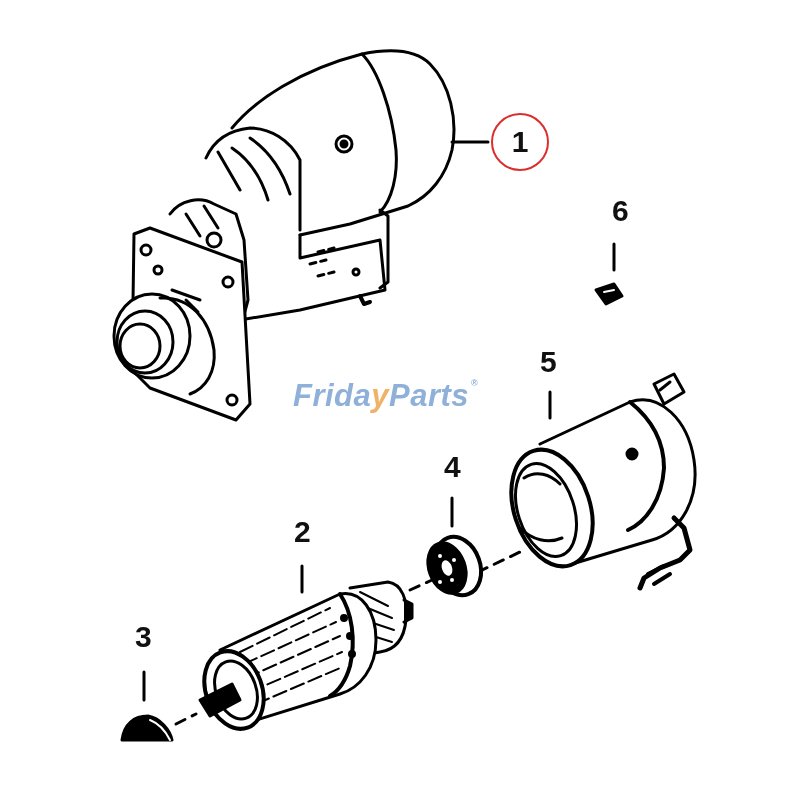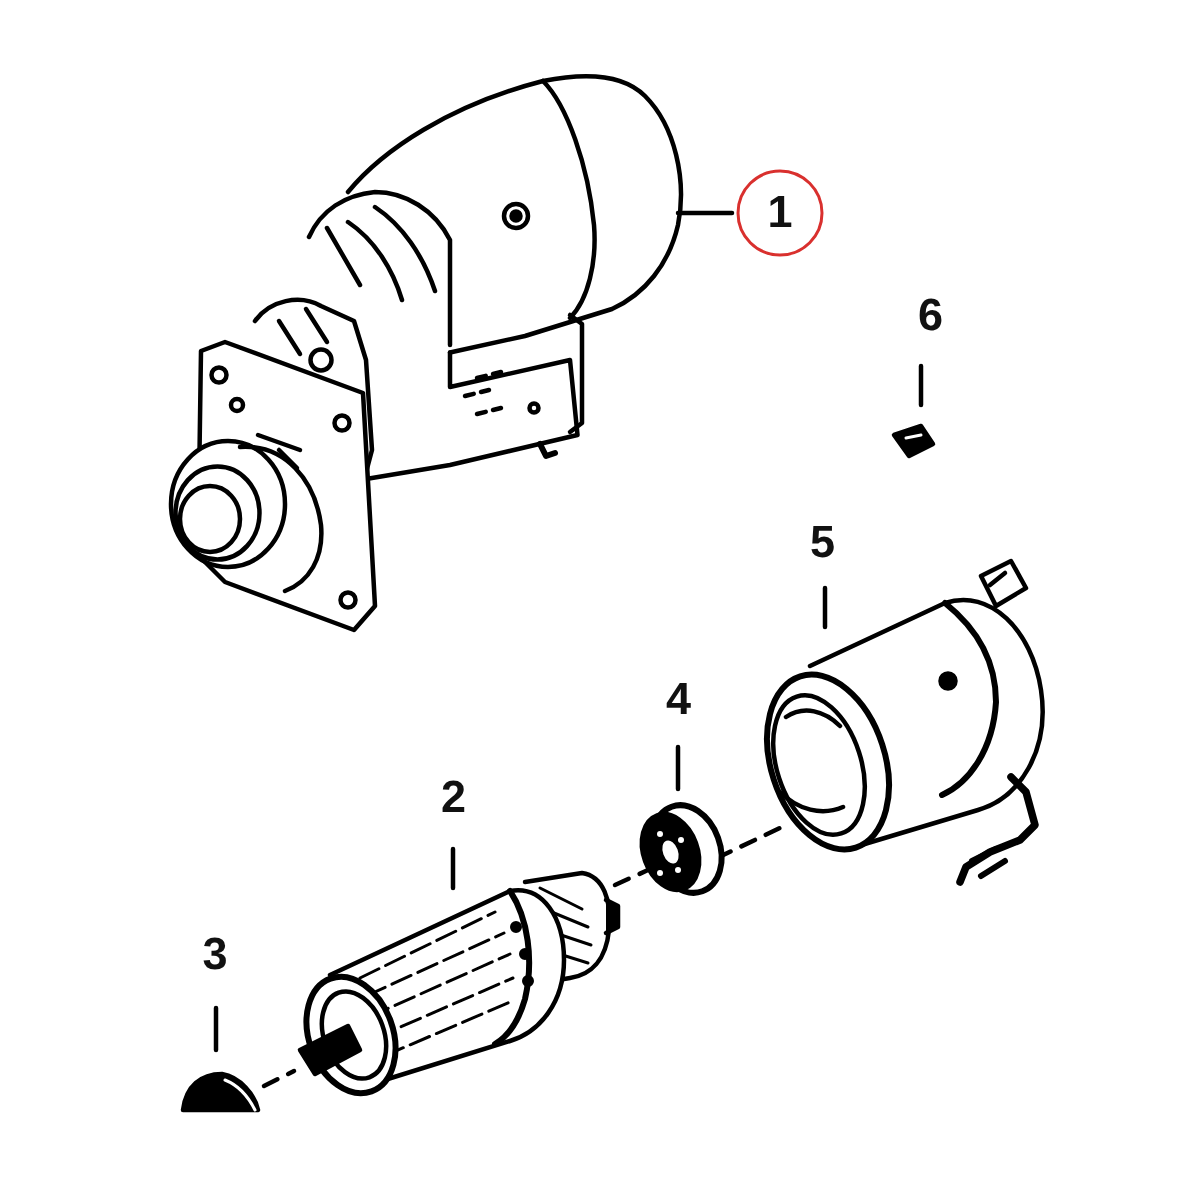--- a/index.html
+++ b/index.html
@@ -127,13 +127,16 @@
   <div class="callout-circle" style="left:491px; top:113px;">
     <span class="callout" style="position:static;">1</span>
   </div>
   <span class="callout" style="left:294px; top:517px;">2</span>
   <span class="callout" style="left:135px; top:622px;">3</span>
   <span class="callout" style="left:444px; top:452px;">4</span>
   <span class="callout" style="left:540px; top:347px;">5</span>
   <span class="callout" style="left:612px; top:196px;">6</span>
 
   
+  <div class="watermark">
+    <span>Frida</span><span class="swoosh">y</span><span>Parts</span><span class="reg">®</span>
+  </div>
 </div>
 
 </body></html>

